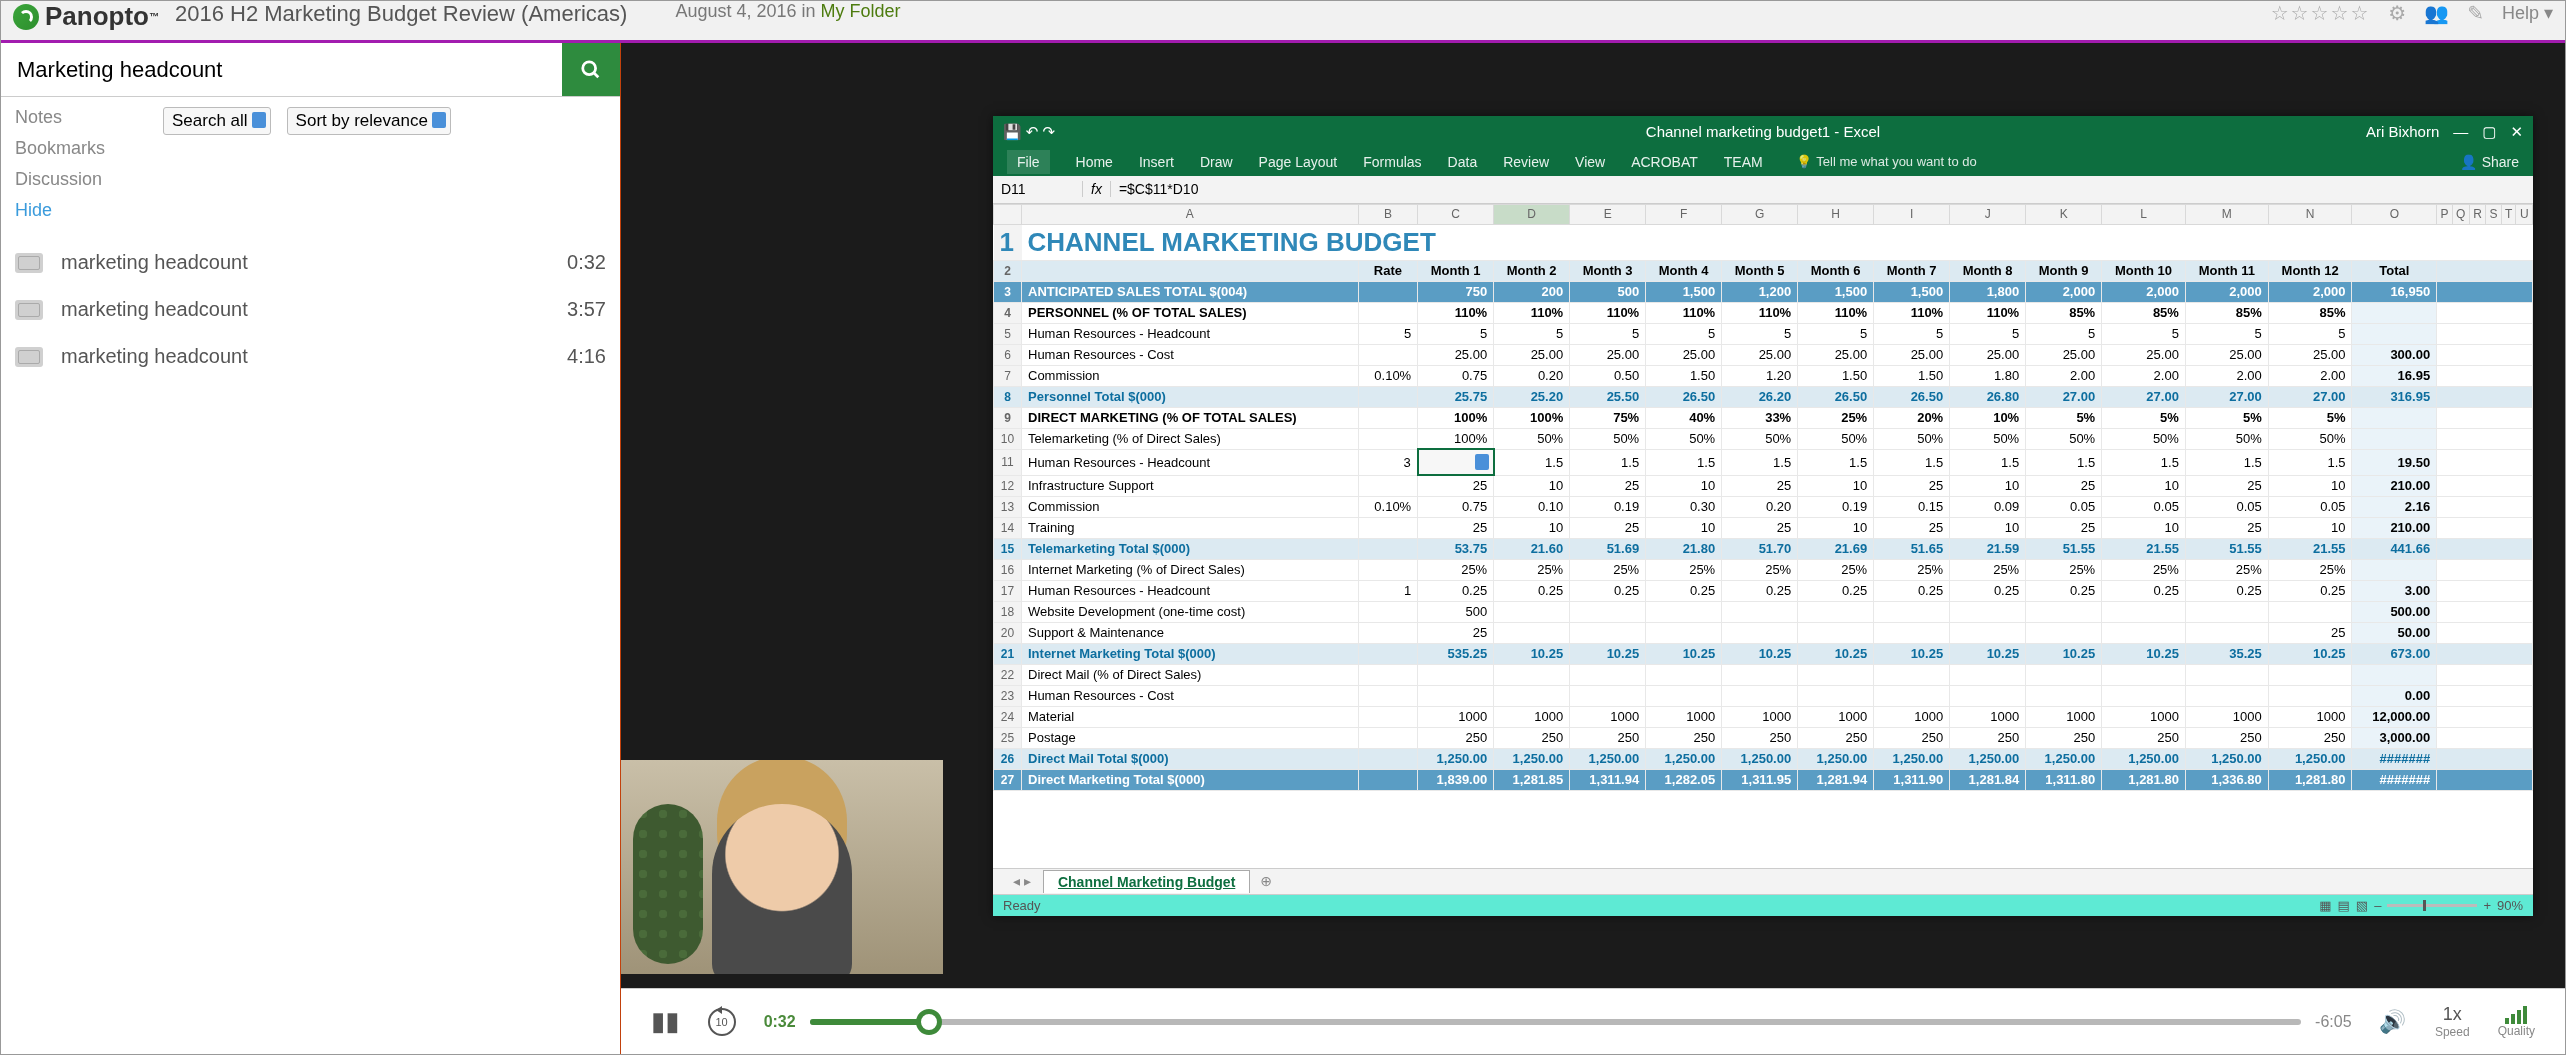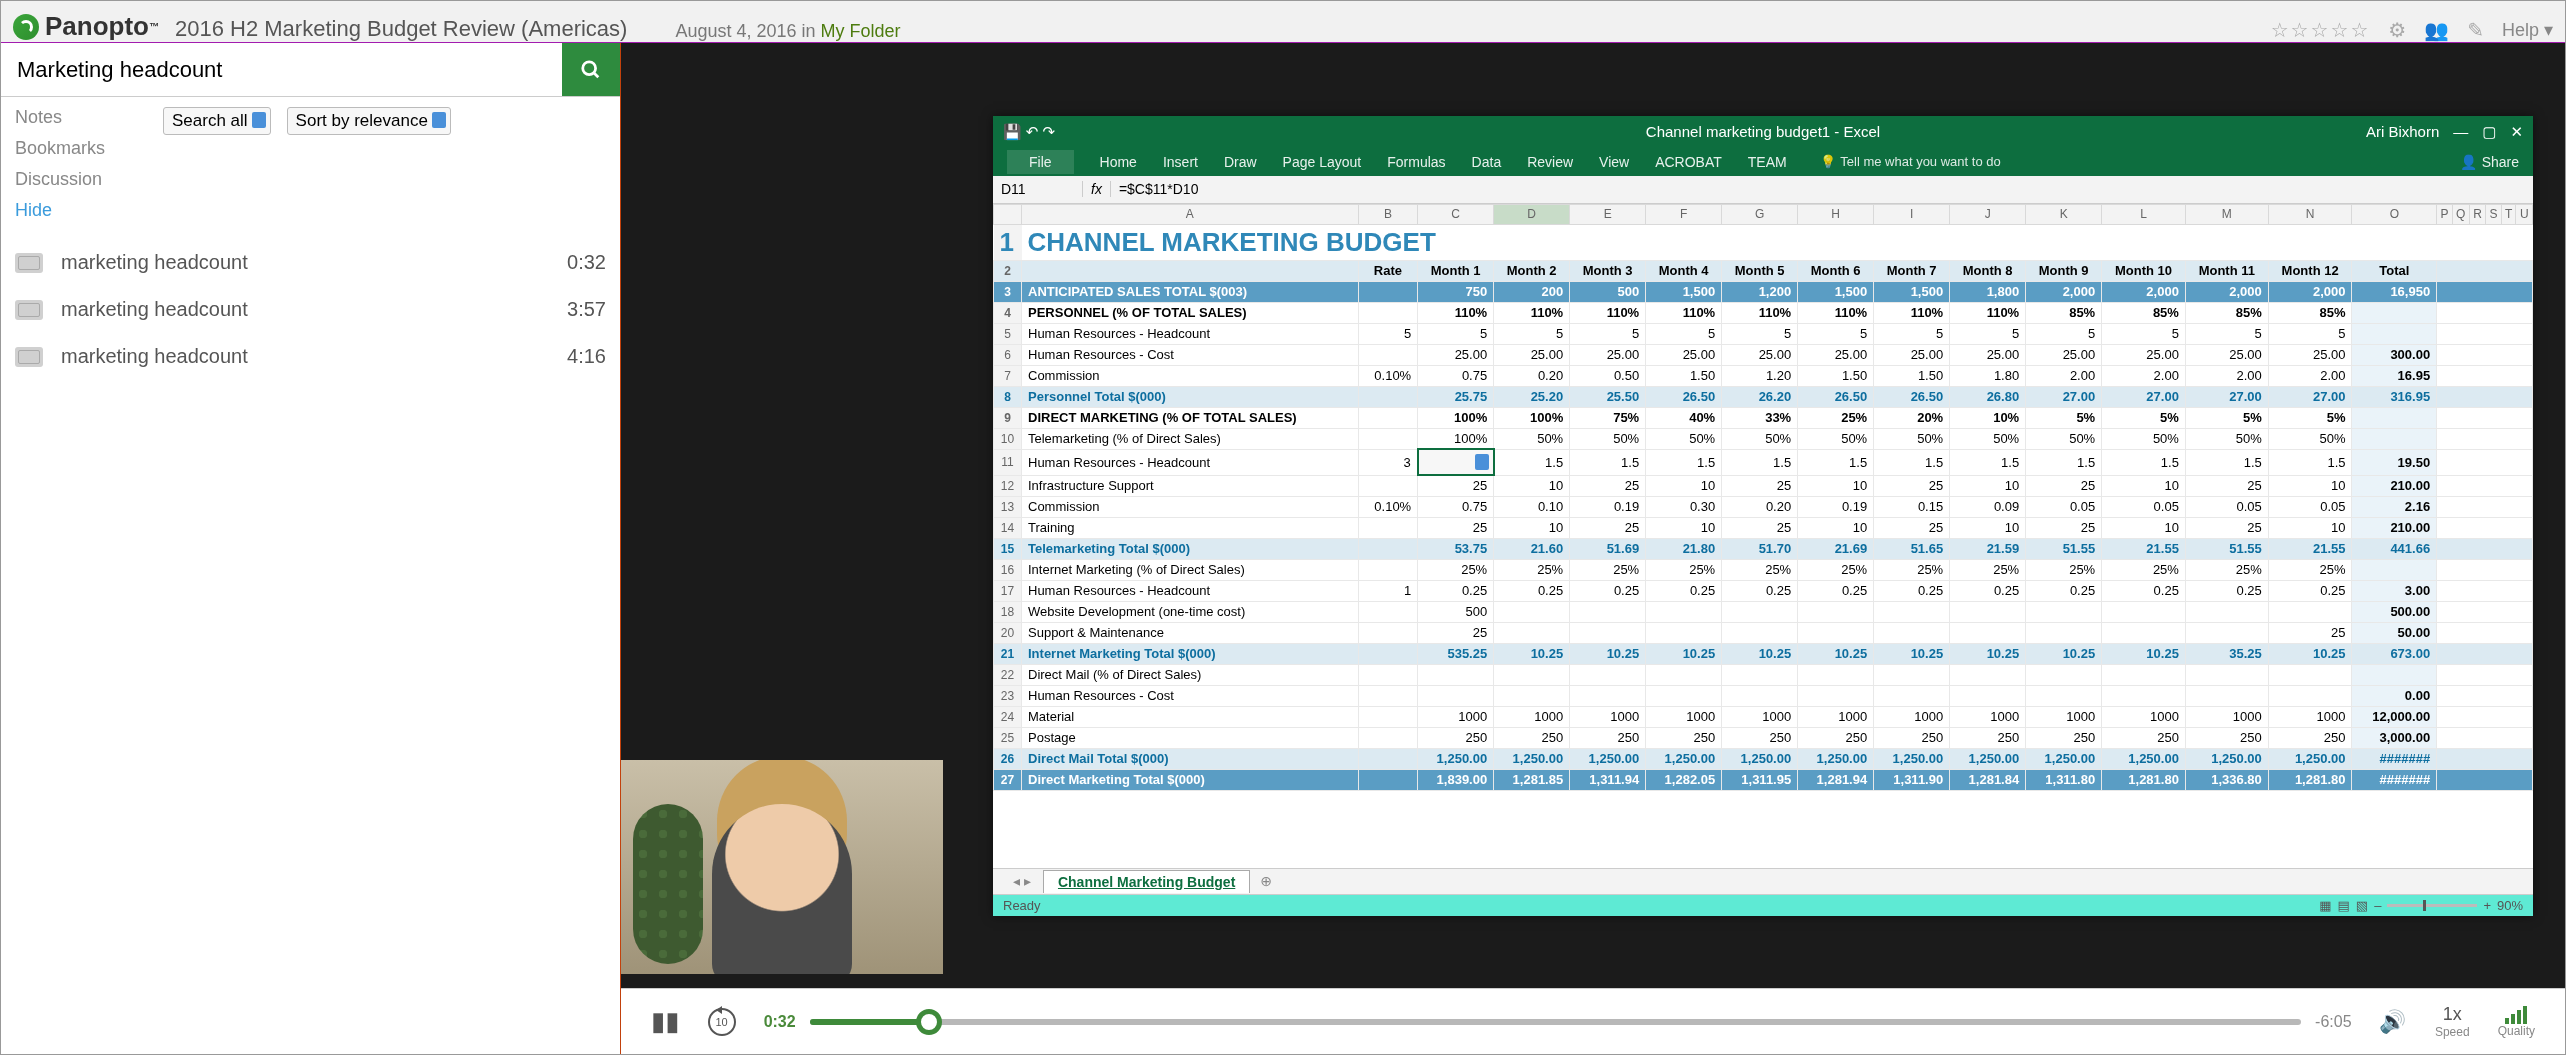--- a/index.html
+++ b/index.html
@@ -1,19 +1,19 @@
 <!DOCTYPE html>
 <html><head>
 <meta charset="utf-8">
 <style>
 *{box-sizing:border-box;margin:0;padding:0;font-family:"Segoe UI",Arial,sans-serif}
 body{background:#fff;overflow:hidden}
 .app{width:2566px;height:1055px;display:flex;flex-direction:column;border:1px solid #999}
 
-.topbar{height:42px;background:#f1f1f1;border-bottom:1px solid #a21caf;display:flex;align-items:flex-end;padding:0 12px;font-size:20px;color:#444}
+.topbar{height:42px;background:#f1f1f1;border-bottom:3px solid #a21caf;display:flex;align-items:flex-start;padding:0 12px;font-size:20px;color:#444}
 .logo{display:flex;align-items:center;font-weight:600;color:#333;font-size:26px;margin-right:16px}
 .logo-icon{width:26px;height:26px;background:linear-gradient(135deg,#3ba53b,#2d8f2d);border-radius:50%;margin-right:6px;position:relative}
 .logo-icon::after{content:"";position:absolute;inset:6px;border:3px solid #fff;border-bottom-color:transparent;border-left-color:transparent;border-radius:50%}
 .title{font-size:22px;color:#555}
 .date{margin-left:48px;font-size:18px;color:#777}
 .date a{color:#4d7c0f;text-decoration:none}
 .topbar-right{margin-left:auto;display:flex;align-items:center;gap:18px;color:#aaa}
 .stars{letter-spacing:2px;font-size:20px}
 .ticon{font-size:20px;cursor:pointer}
 .help{font-size:18px;color:#888}
@@ -43,21 +43,21 @@
 .pip .person{position:absolute;left:50%;bottom:-10px;transform:translateX(-50%);width:140px;height:180px;background:radial-gradient(circle at 50% 28%,#eecba9 38%,transparent 39%),linear-gradient(#4a4a4a,#4a4a4a);border-radius:70px 70px 20px 20px}
 .pip .hair{position:absolute;left:50%;bottom:88px;transform:translateX(-50%);width:130px;height:130px;background:#c9a25f;border-radius:50% 50% 40% 40%}
 .pip .plant{position:absolute;left:12px;bottom:10px;width:70px;height:160px;background:radial-gradient(circle,#4a6b3a 30%,transparent 31%) 0 0/20px 20px,#3e5a30;border-radius:40px}
 
 .excel{margin-left:340px;width:1540px;height:800px;background:#fff;font-size:14px;display:flex;flex-direction:column;box-shadow:0 0 10px rgba(0,0,0,.5)}
 .ex-titlebar{height:32px;background:#0d6e3f;color:#fff;display:flex;align-items:center;padding:0 10px;font-size:15px}
 .ex-title{position:absolute;left:50%;transform:translateX(-50%);font-size:15px}
 .ex-right{margin-left:auto;display:flex;gap:14px;align-items:center}
 .ex-ribbon{height:28px;background:#0d6e3f;display:flex;align-items:center;gap:26px;padding:0 14px;color:#fff;font-size:14px}
 .ex-ribbon span{opacity:.9}
-.ex-ribbon .file{background:rgba(255,255,255,.15);padding:4px 22px;margin:-4px 0}
+.ex-ribbon .file{background:rgba(255,255,255,.15);padding:4px 10px;margin:-4px 0}
 .ex-ribbon .tell{margin-left:8px;font-size:13px;opacity:.85}
 .ex-ribbon .share{margin-left:auto}
 .ex-fx{height:28px;background:#f3f3f3;border-bottom:1px solid #ccc;display:flex;align-items:center;font-size:14px}
 .ex-fx .cell{width:90px;border-right:1px solid #ccc;padding:0 8px}
 .ex-fx .fx{padding:0 8px;border-right:1px solid #ccc}
 .ex-grid{flex:1;overflow:auto;background:#fff;position:relative}
 .ex-grid table{border-collapse:collapse;font-size:13px;width:100%}
 .ex-grid th{background:#f3f3f3;border:1px solid #d9d9d9;font-weight:normal;color:#666;height:20px;font-size:12px;padding:0 2px}
 .ex-grid td{border:1px solid #e8e8e8;padding:2px 6px;white-space:nowrap;text-align:right;height:21px}
 .ex-grid td.l{text-align:left}
@@ -247,21 +247,21 @@
                       <td class="">Month 8</td>
                       <td class="">Month 9</td>
                       <td class="">Month 10</td>
                       <td class="">Month 11</td>
                       <td class="">Month 12</td>
                       <td class="totcol">Total</td>
                       <td colspan="6"></td>
                     </tr>
                     <tr class="bluehdr">
                       <td class="rowhead">3</td>
-                      <td class="l">ANTICIPATED SALES TOTAL $(003)</td>
+                      <td class="l">ANTICIPATED SALES TOTAL $(004)</td>
                       <td class=""></td>
                       <td class="">750</td>
                       <td class="">200</td>
                       <td class="">500</td>
                       <td class="">1,500</td>
                       <td class="">1,200</td>
                       <td class="">1,500</td>
                       <td class="">1,500</td>
                       <td class="">1,800</td>
                       <td class="">2,000</td>

